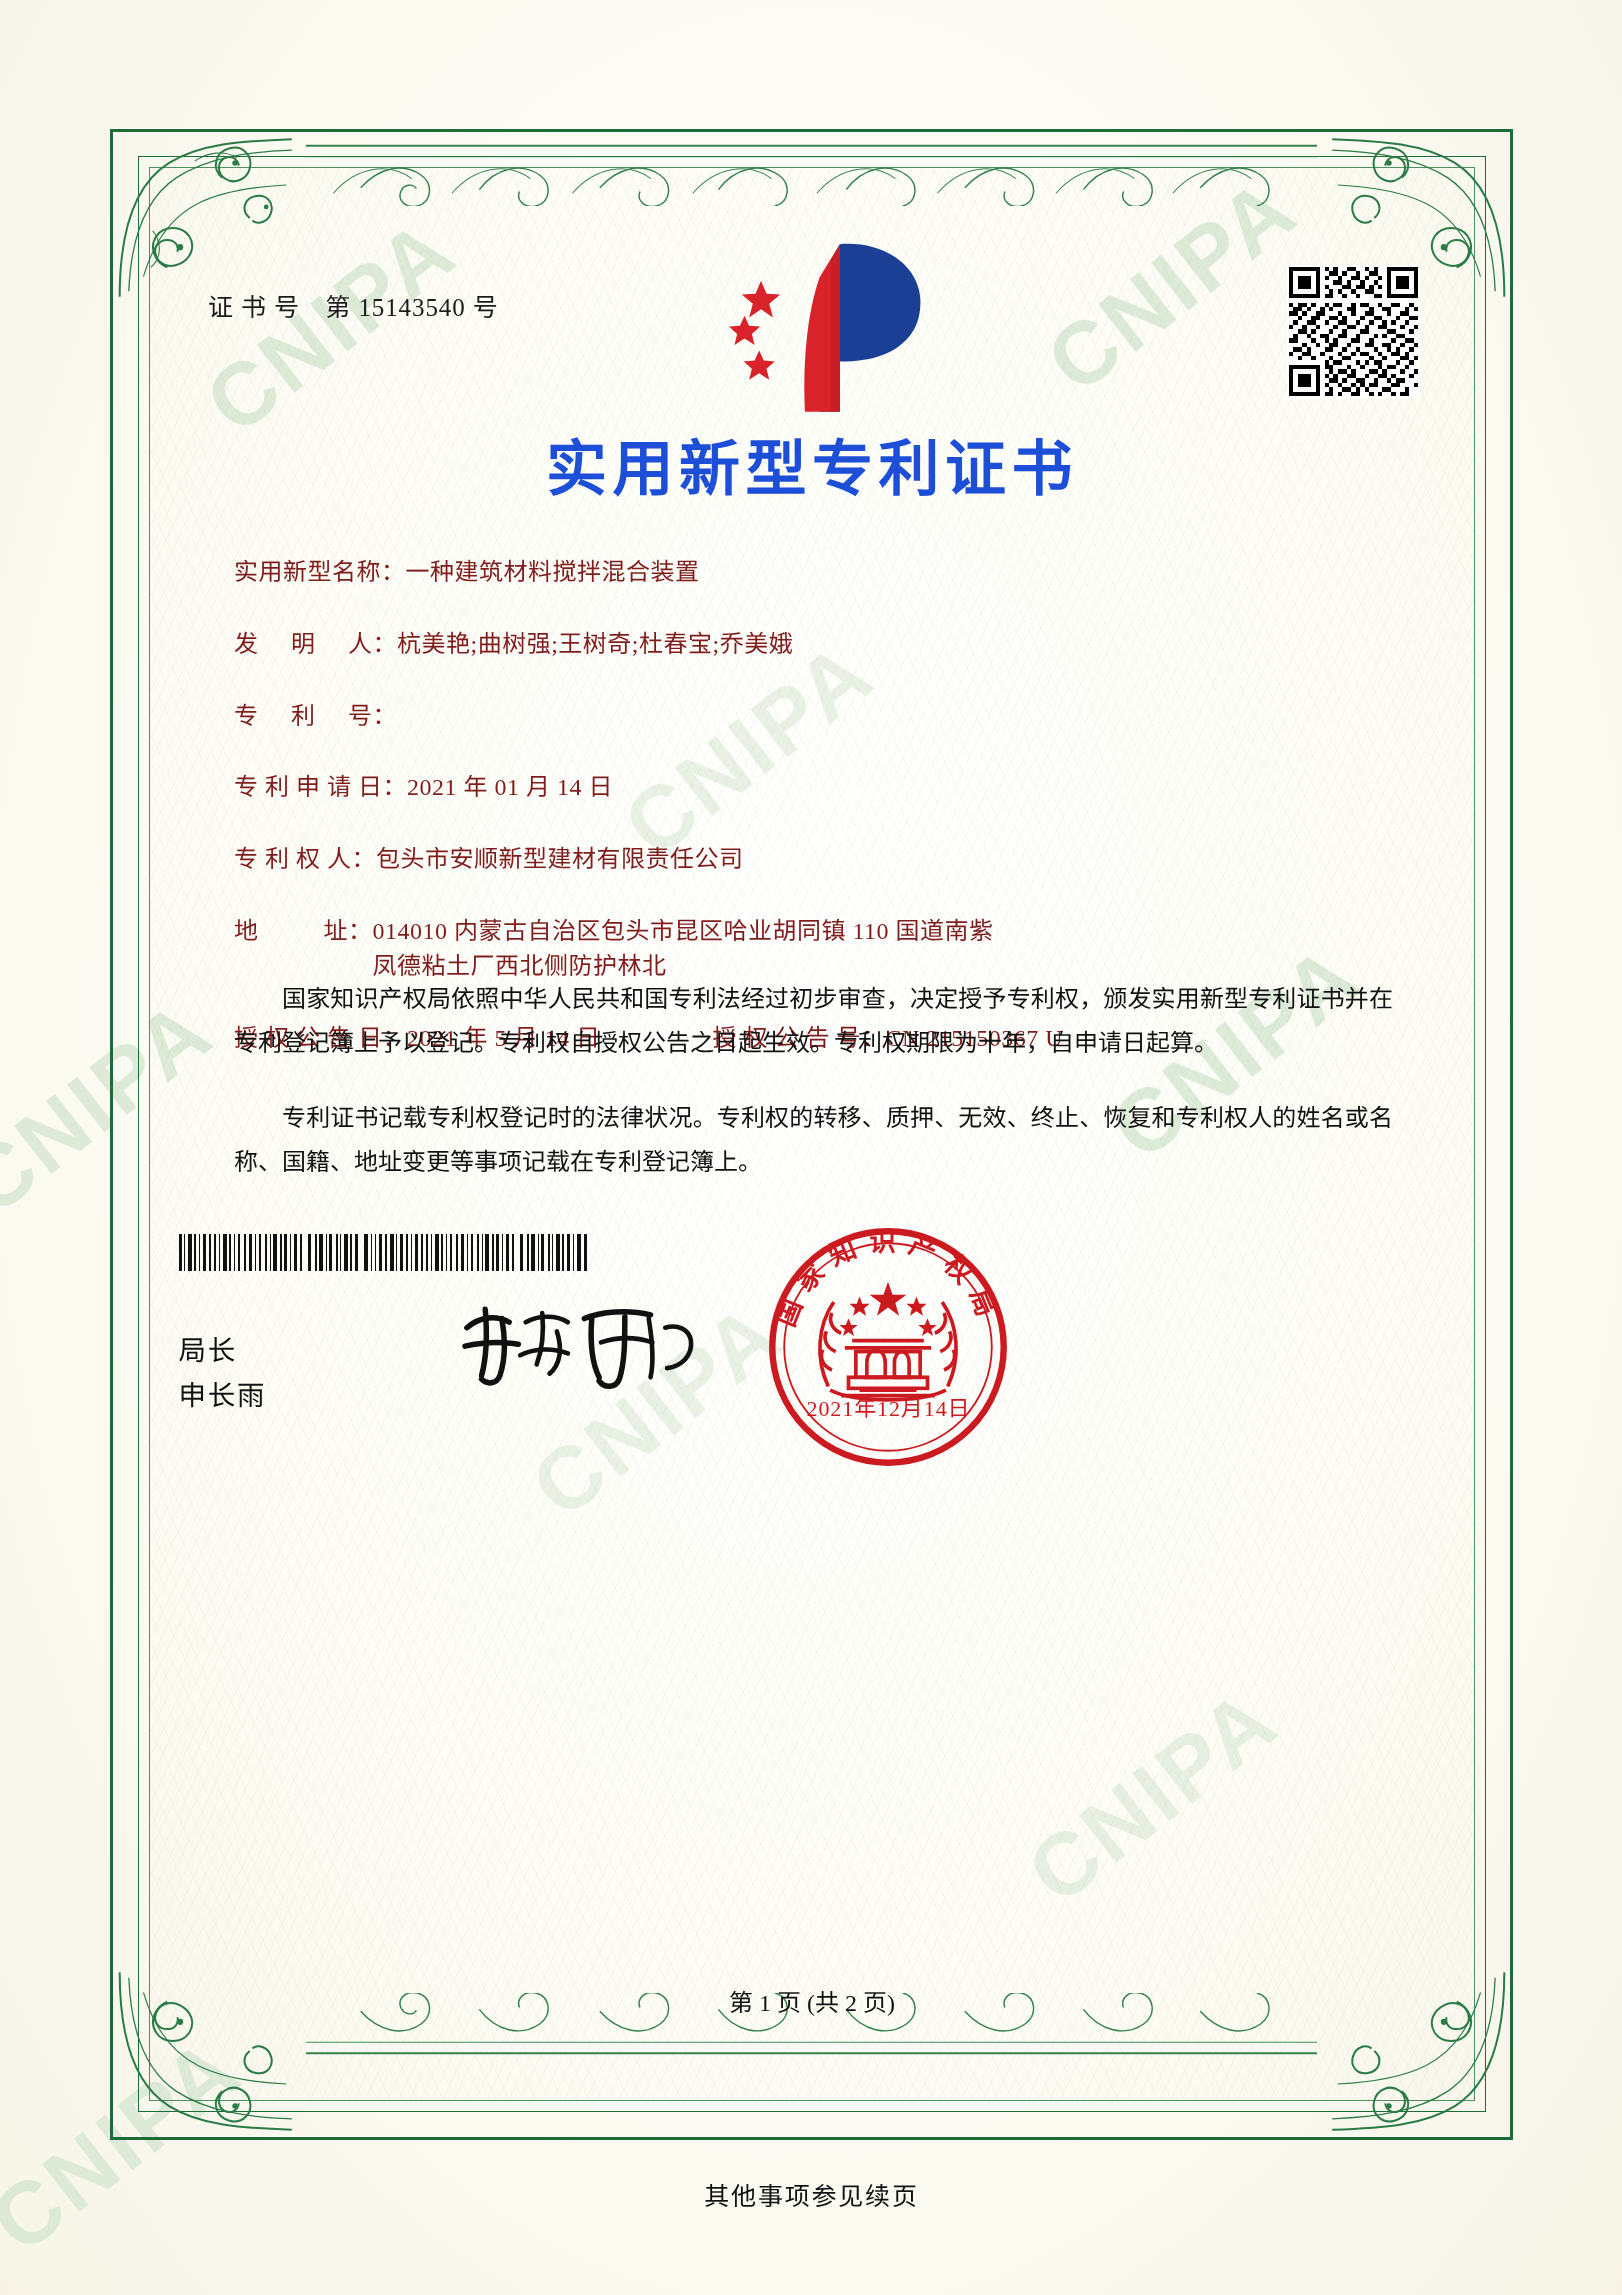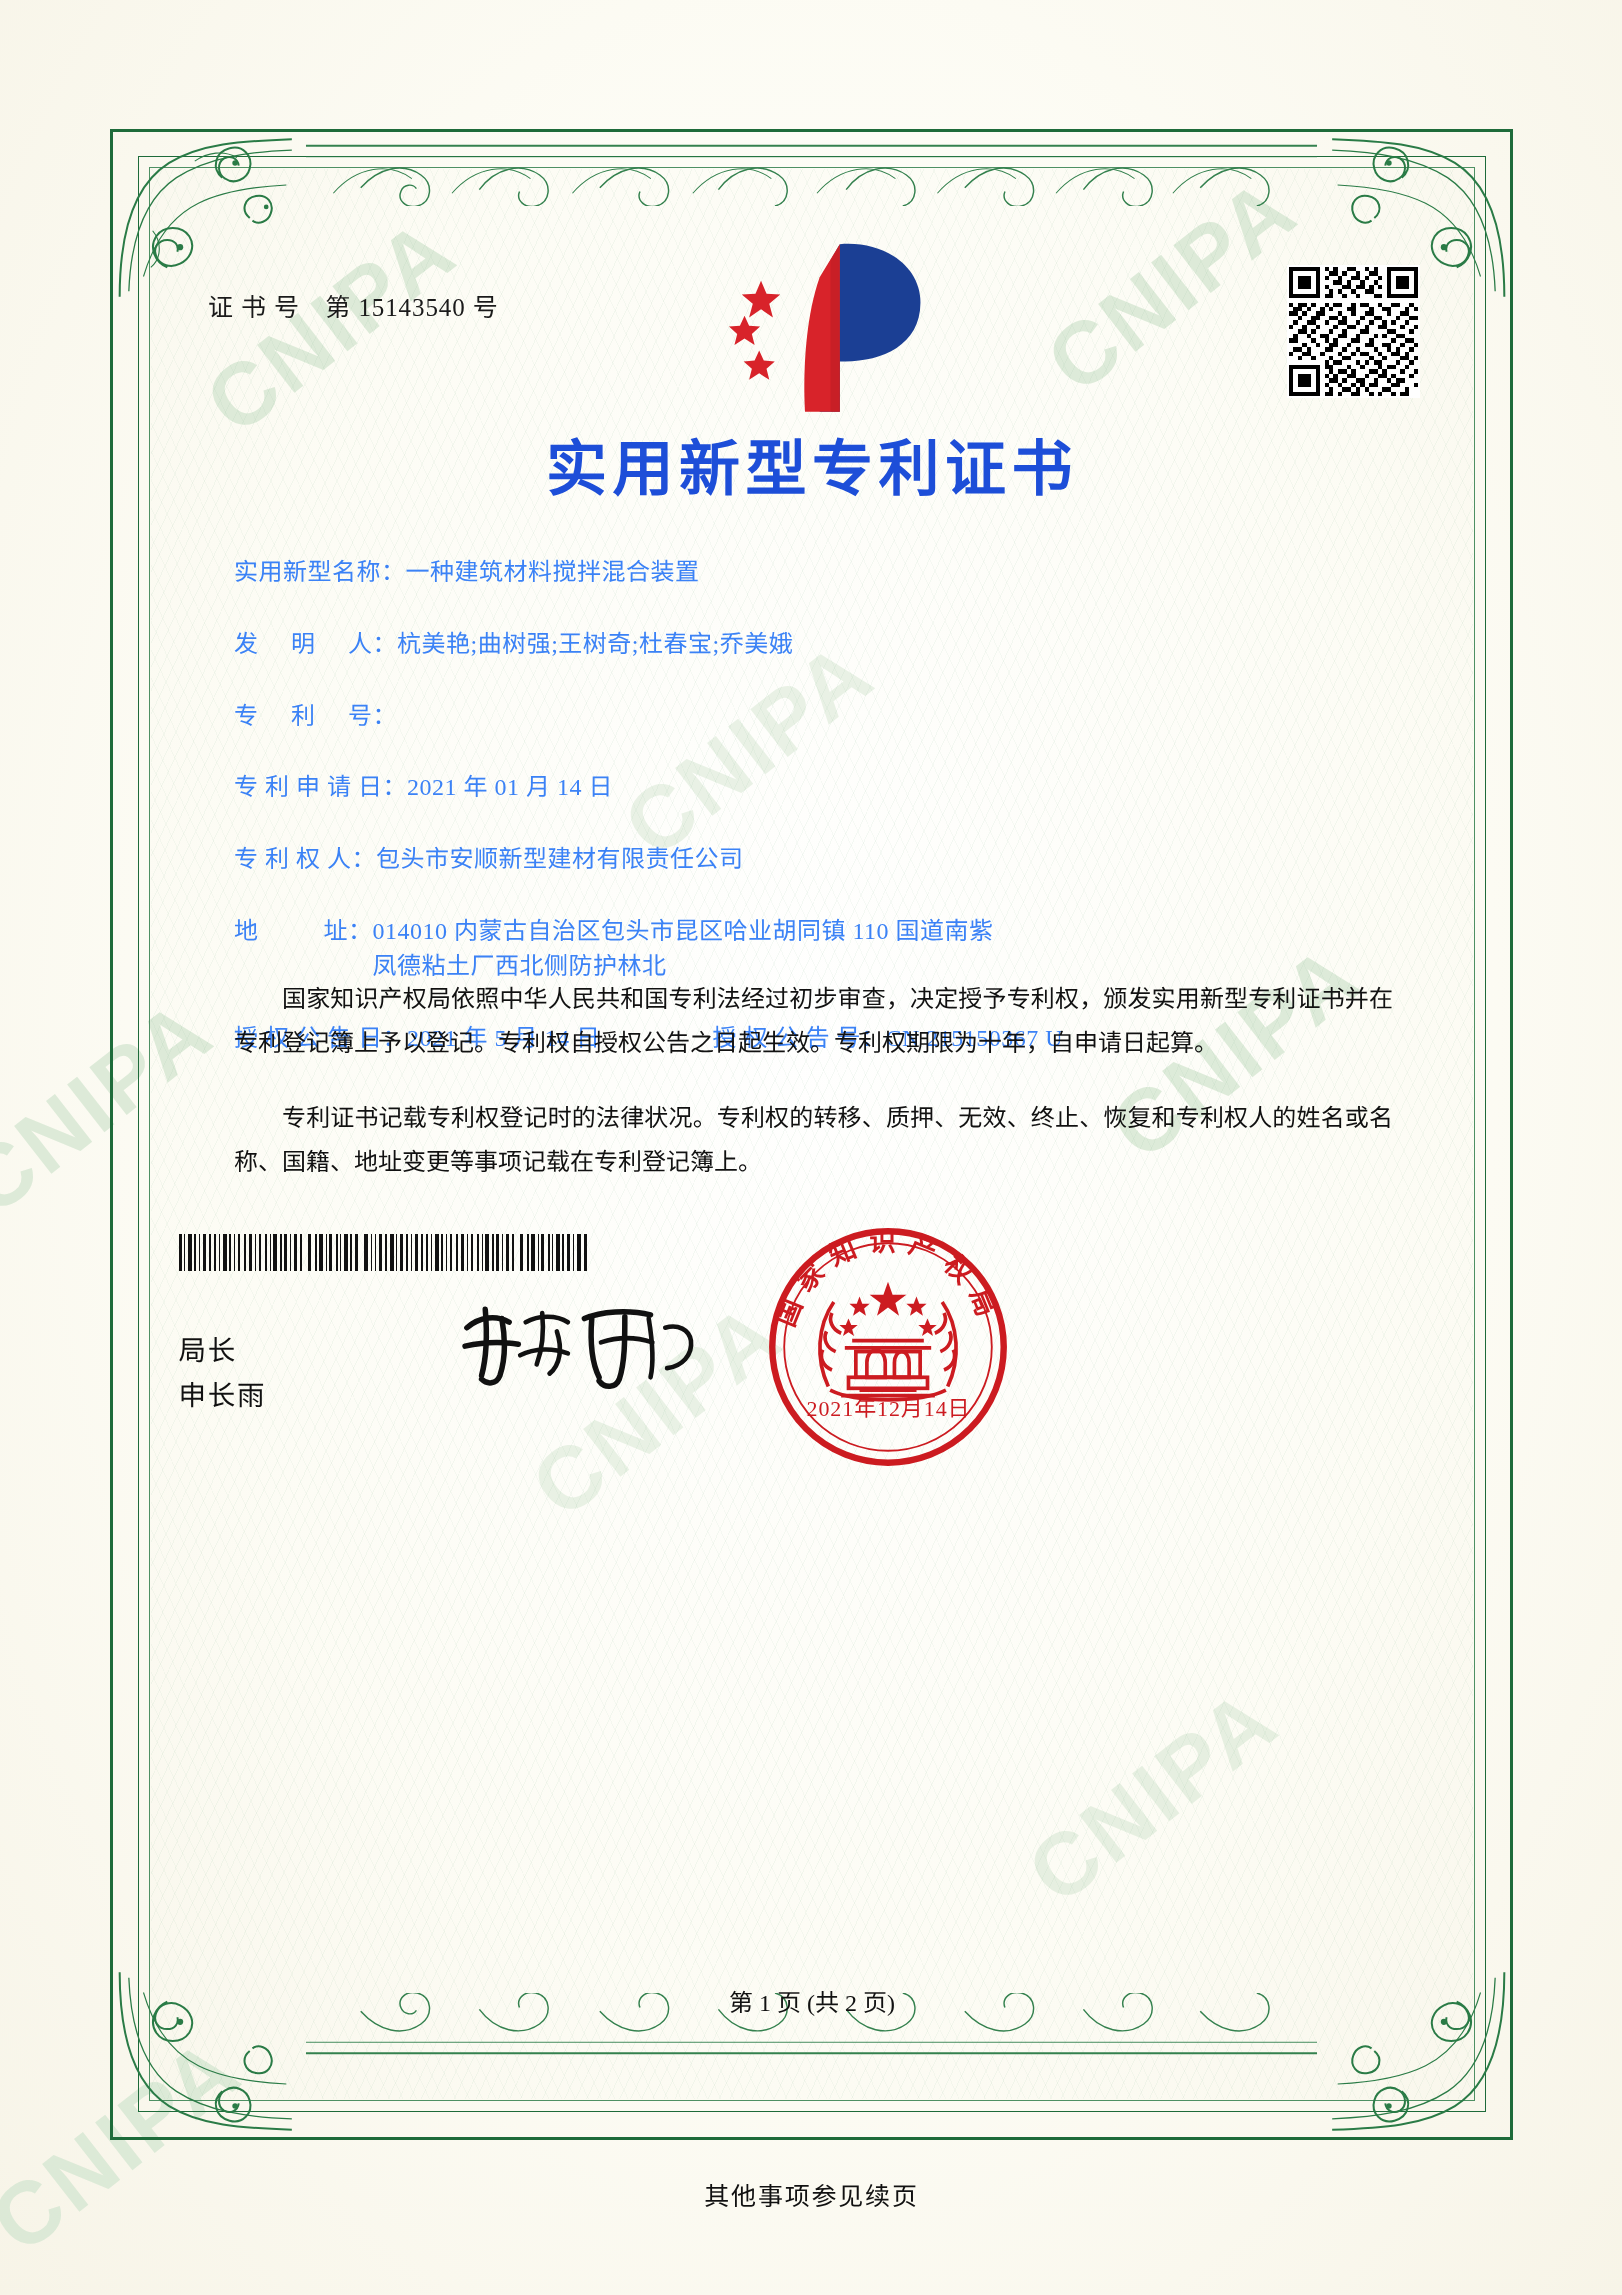--- a/index.html
+++ b/index.html
@@ -178,21 +178,21 @@
     font-family: "DejaVu Serif", "Liberation Serif", serif;
   }
 
   
   #fields {
     position: absolute;
     left: 83px;
     top: 386px;
     width: 1166px;
     font-size: 24px;
-    color: #3b82f6;
+    color: #7f1d1d;
   }
   .row {
     display: flex;
     align-items: flex-start;
     margin-bottom: 37px;
     line-height: 1.45;
   }
   .row .lab {
     flex: 0 0 auto;
     white-space: pre;

